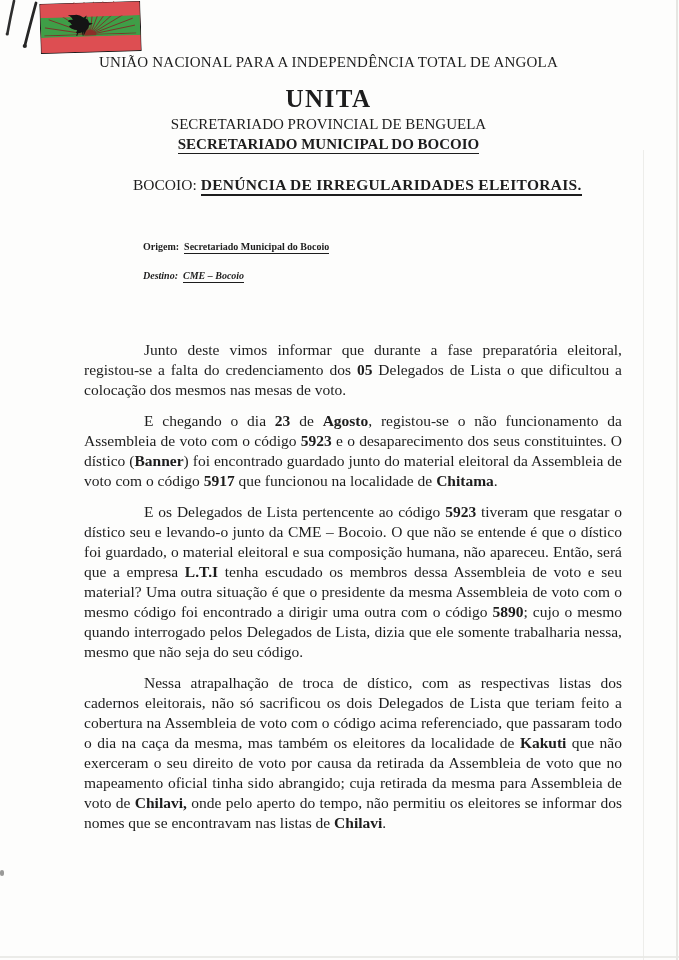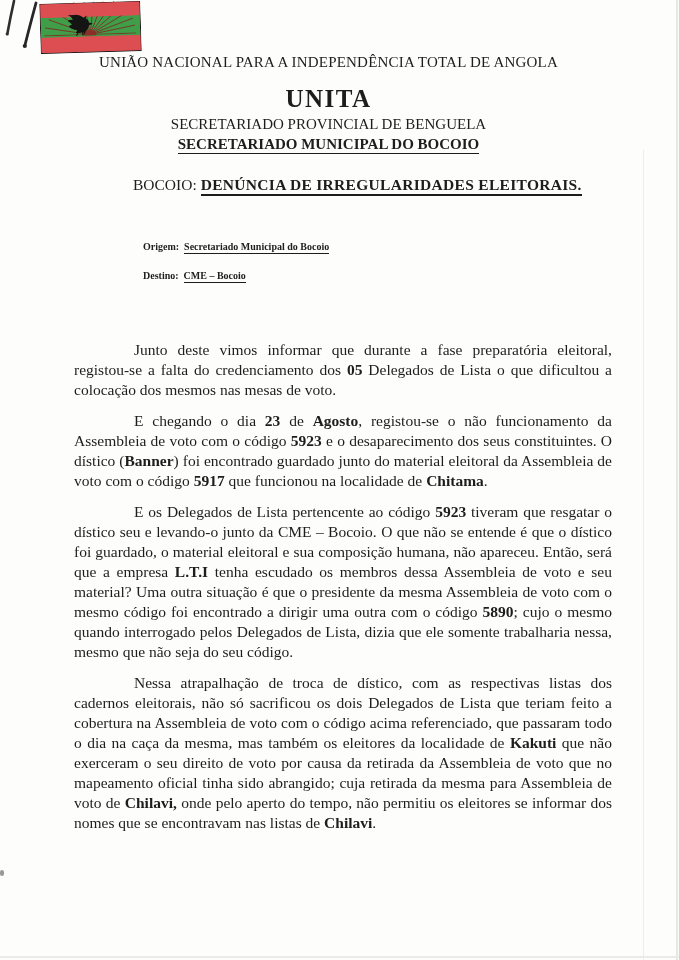--- a/index.html
+++ b/index.html
@@ -27,26 +27,26 @@
   .mun-line{font-size:15px;font-weight:bold;line-height:19px;margin-top:2px;}
   .mun-line span{border-bottom:1.8px solid #1d1d1d;padding-bottom:1px;}
 
   
   .subject-line{position:absolute;left:133px;top:176px;font-size:15.5px;}
   .subject-line .value{font-weight:bold;letter-spacing:.3px;border-bottom:2px solid #1d1d1d;padding-bottom:1px;margin-left:4px;}
   .meta{position:absolute;left:131px;font-size:10px;margin-left:12px;}
   .meta .label{font-weight:bold;}
   .meta .value{font-weight:bold;border-bottom:1.6px solid #1d1d1d;padding-bottom:1px;margin-left:5px;}
   .meta-origem{top:241px;}
-  .meta-destino{top:270px;}
+  .meta-destino{top:270px;font-style:italic;}
   .meta-cc{top:296px;font-style:italic;}
   .meta-cc .value{letter-spacing:.3px;word-spacing:2px;}
 
   
-  .letter-body{position:absolute;left:74px;top:340px;width:538px;}
+  .letter-body{position:absolute;left:84px;top:340px;width:538px;}
   .para{
     margin:0 0 11px 0;
     font-size:15.5px;
     line-height:20px;
     text-align:justify;
     text-indent:60px;
   }
   .para .bold{font-weight:bold;}
 </style>
 </head>

